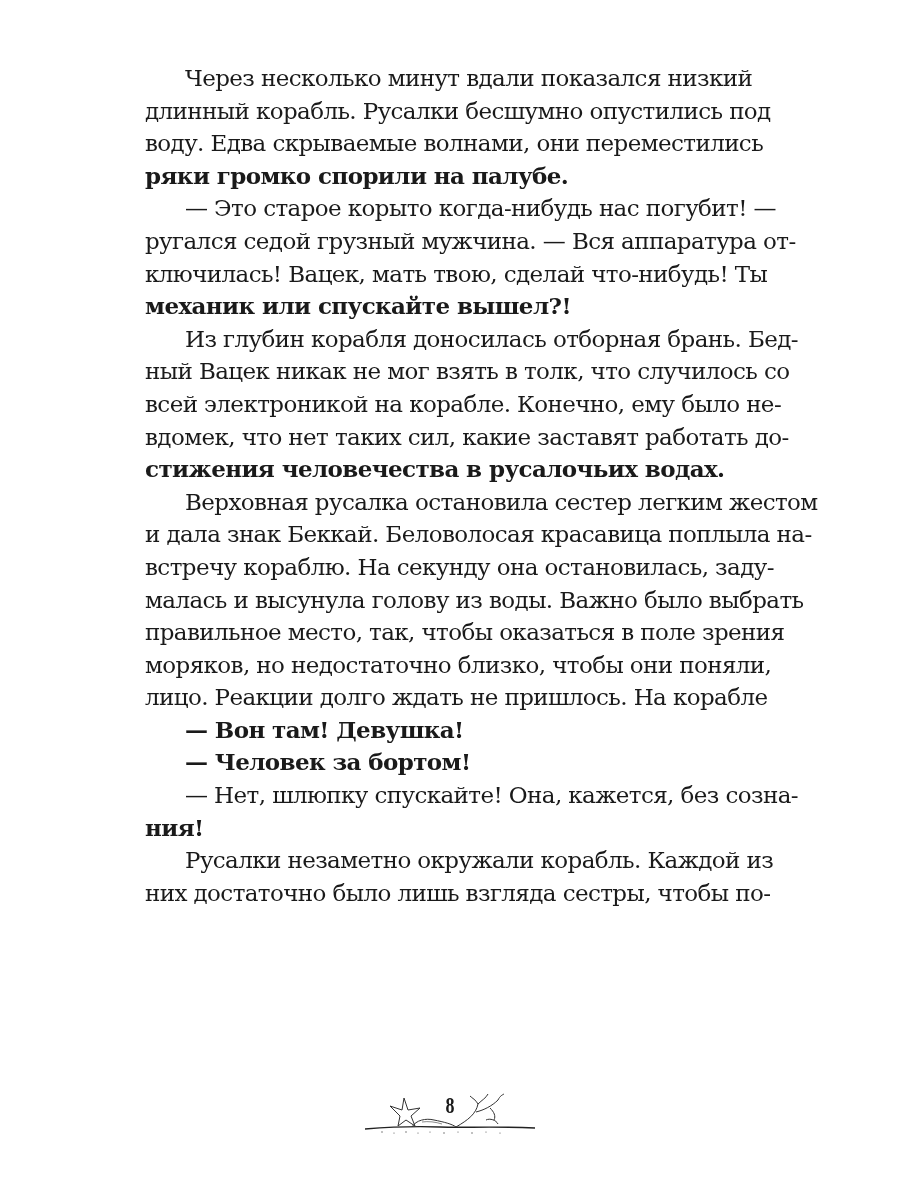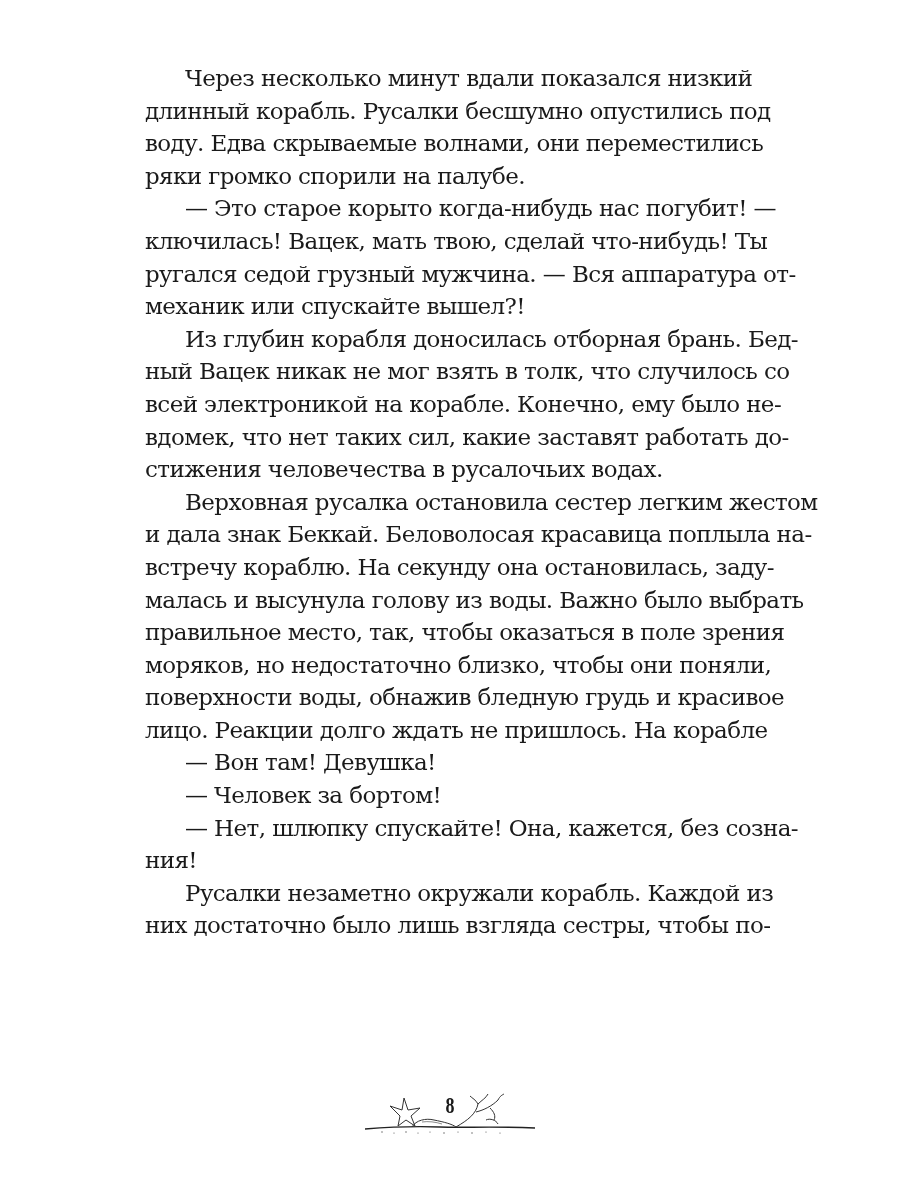--- a/index.html
+++ b/index.html
@@ -34,20 +34,21 @@
     .line {
       height: 32.6px;
       line-height: 32.6px;
       white-space: nowrap;
       text-align: justify;
       text-align-last: justify;
       display: block;
     }
     .line.last {
       text-align-last: left;
+      font-weight: bold;
     }
     .line.indent {
       padding-left: 40px;
     }
     .footer {
       position: absolute;
       left: 360px;
       top: 1090px;
       width: 180px;
       height: 50px;
@@ -79,41 +80,40 @@
 
     <div>
       <span class="line indent">Через несколько минут вдали показался низкий</span>
       <span class="line">длинный корабль. Русалки бесшумно опустились под</span>
       <span class="line">воду. Едва скрываемые волнами, они переместились</span>
       <span class="line last">ряки громко спорили на палубе.</span>
     </div>
 
     <div>
       <span class="line indent">— Это старое корыто когда-нибудь нас погубит! —</span>
+      <span class="line">ругался седой грузный мужчина. — Вся аппаратура от-</span>
       <span class="line">ключилась! Вацек, мать твою, сделай что-нибудь! Ты</span>
-      <span class="line">ругался седой грузный мужчина. — Вся аппаратура от-</span>
       <span class="line last">механик или спускайте вышел?!</span>
     </div>
 
     <div>
       <span class="line indent">Из глубин корабля доносилась отборная брань. Бед-</span>
       <span class="line">ный Вацек никак не мог взять в толк, что случилось со</span>
       <span class="line">всей электроникой на корабле. Конечно, ему было не-</span>
       <span class="line">вдомек, что нет таких сил, какие заставят работать до-</span>
       <span class="line last">стижения человечества в русалочьих водах.</span>
     </div>
 
     <div>
       <span class="line indent">Верховная русалка остановила сестер легким жестом</span>
       <span class="line">и дала знак Беккай. Беловолосая красавица поплыла на-</span>
       <span class="line">встречу кораблю. На секунду она остановилась, заду-</span>
       <span class="line">малась и высунула голову из воды. Важно было выбрать</span>
       <span class="line">правильное место, так, чтобы оказаться в поле зрения</span>
       <span class="line">моряков, но недостаточно близко, чтобы они поняли,</span>
-      <span class="line">поверхности воды, обнажив бледную грудь и красивое</span>
       <span class="line">лицо. Реакции долго ждать не пришлось. На корабле</span>
     </div>
 
     <div>
       <span class="line indent last">— Вон там! Девушка!</span>
     </div>
     <div>
       <span class="line indent last">— Человек за бортом!</span>
     </div>
 

